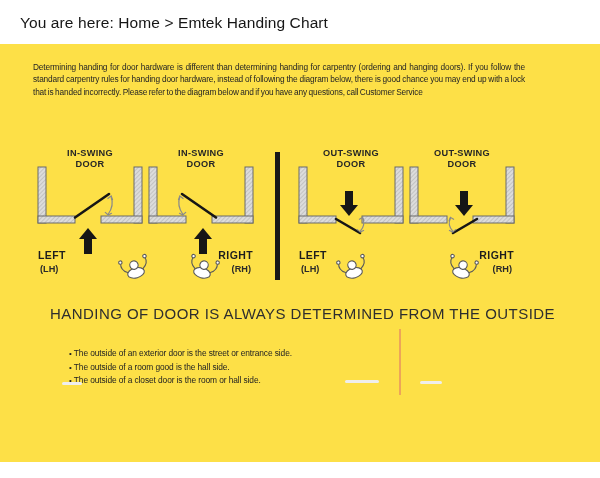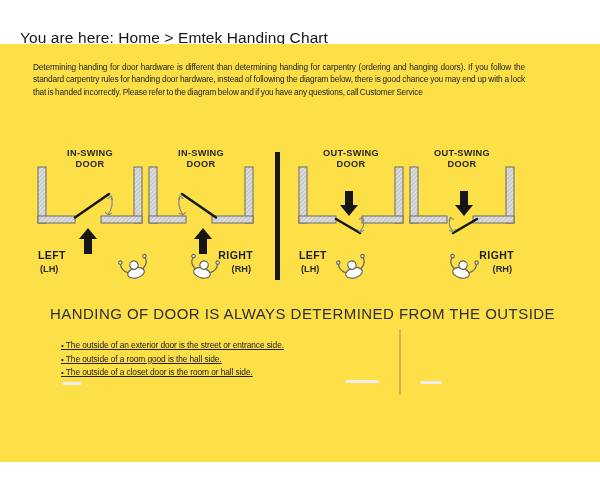--- a/index.html
+++ b/index.html
@@ -1,19 +1,19 @@
 <!DOCTYPE html>
 <html><head>
 <meta charset="utf-8">
 <style>
   html,body{margin:0;padding:0;background:#ffffff;}
   .page{position:relative;width:600px;height:478px;background:#ffffff;overflow:hidden;
         font-family:"Liberation Sans",sans-serif;color:#1a1a1a;}
 
-  .breadcrumb{position:absolute;left:20px;top:29px;font-size:15.5px;color:#161616;letter-spacing:.1px;}
+  .breadcrumb{position:absolute;left:20px;top:14px;font-size:15.5px;color:#161616;letter-spacing:.1px;}
   .breadcrumb span{white-space:pre;}
   .breadcrumb .crumb-link{cursor:pointer;}
 
   .scan{position:absolute;left:0;top:44px;width:600px;height:418px;background:#fde047;}
 
   .intro{position:absolute;left:33px;top:77px;width:492px;
          font-size:8.3px;line-height:12.4px;text-align:justify;color:#242424;
          letter-spacing:-0.15px;word-spacing:-0.6px;}
 
   .warning{position:absolute;left:35px;top:139px;width:478px;text-align:center;
@@ -24,22 +24,22 @@
   .divider{position:absolute;left:240px;top:5px;width:4.5px;height:128px;background:#181818;}
 
   svg text{font-family:"Liberation Sans",sans-serif;}
   .t-title{font-size:9.2px;font-weight:bold;fill:#262626;letter-spacing:.3px;}
   .t-hand{font-size:10.5px;font-weight:bold;fill:#1d1d1d;letter-spacing:.4px;}
   .t-abbr{font-size:9.2px;font-weight:bold;fill:#2a2a2a;}
 
   .outside-heading{position:absolute;left:50px;top:321px;font-size:15px;font-weight:normal;
                    letter-spacing:.45px;color:#2e2e2e;}
 
-  .bullets{position:absolute;left:53px;top:347px;margin:8px;padding:0;list-style:none;
-           font-size:8.4px;line-height:12.5px;color:#222;letter-spacing:-0.1px;text-decoration:underline;}
+  .bullets{position:absolute;left:53px;top:347px;margin:16px;padding:0;list-style:none;
+           font-size:8.4px;line-height:12.5px;color:#222;letter-spacing:-0.1px;}
   .bullets li::before{content:"• ";font-size:8px;color:#222;}
 
   .artifact-red{position:absolute;left:399px;top:345px;width:1.5px;height:66px;
                 background:rgba(222,106,106,.5);}
   .smudge{position:absolute;background:#efeeec;border-radius:2px;}
 </style>
 </head>
 <body>
 
 <div class="page">

